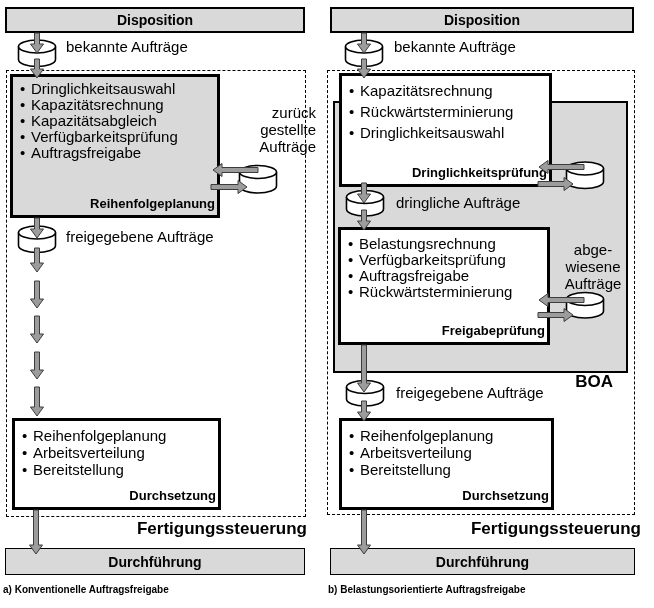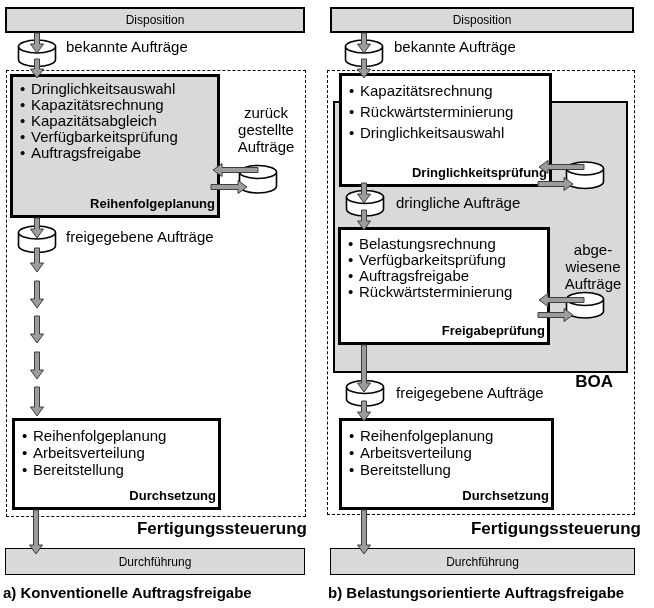--- a/index.html
+++ b/index.html
@@ -3,34 +3,34 @@
 <meta charset="utf-8">
 <style>
   html,body{margin:0;padding:0;background:#fff;}
   .canvas{position:relative;width:654px;height:608px;background:#fff;
           font-family:"Liberation Sans","DejaVu Sans",sans-serif;color:#000;overflow:hidden;}
   .panel{position:absolute;top:0;height:608px;}
   .panel-a{left:0;width:325px;}
   .panel-b{left:325px;width:329px;}
   .abs{position:absolute;box-sizing:border-box;}
   .hdr{background:#d9d9d9;border:2px solid #000;display:flex;align-items:center;justify-content:center;
-       font-weight:normal;font-size:12px;}
+       font-weight:bold;font-size:14px;}
   .dashedbox{border:1.5px dashed #000;background:transparent;}
   .grayfill{background:#d9d9d9;border:2px solid #000;}
   .taskbox{border:3px solid #000;}
   .taskbox.gray{background:#d9d9d9;}
   .taskbox.white{background:#fff;}
   ul.tasks{list-style:none;margin:0;padding:4px 2px 0 7px;font-size:15px;}
   ul.tasks li{display:flex;}
   ul.tasks .blt{width:11px;flex:0 0 11px;}
   .boxlabel{position:absolute;right:2px;bottom:4px;font-weight:bold;font-size:13px;white-space:nowrap;}
   .cyl-label{position:absolute;font-size:15px;white-space:nowrap;line-height:16px;}
   .side-label{position:absolute;font-size:15px;line-height:17px;text-align:center;}
   .control-label{position:absolute;font-weight:bold;font-size:17px;text-align:right;white-space:nowrap;}
-  .caption{position:absolute;font-weight:bold;font-size:15px;white-space:nowrap;}
+  .caption{position:absolute;font-weight:bold;font-size:10px;white-space:nowrap;}
   .boa{position:absolute;font-weight:bold;font-size:17px;text-align:right;margin-top:24px;}
   svg.overlay{position:absolute;left:0;top:0;pointer-events:none;}
   svg.cyl{position:absolute;}
   .arrow{fill:#9c9c9c;stroke:#3c3c3c;stroke-width:1;}
 </style>
 </head>
 <body>
 
 <div class="canvas">
 
@@ -93,21 +93,21 @@
     <svg class="cyl" style="left:238px;top:163px;" width="41" height="33">
       <path d="M1.5,9 V23 a18.5,7 0 0 0 37,0 V9" fill="#fff" stroke="#000" stroke-width="1.6"></path>
       <ellipse cx="20" cy="9" rx="18.5" ry="6.5" fill="#fff" stroke="#000" stroke-width="1.6"></ellipse>
     </svg>
     <svg class="cyl" style="left:17px;top:224px;" width="41" height="31">
       <path d="M1.5,8.5 V21.5 a18.5,7 0 0 0 37,0 V8.5" fill="#fff" stroke="#000" stroke-width="1.6"></path>
       <ellipse cx="20" cy="8.5" rx="18.5" ry="6.5" fill="#fff" stroke="#000" stroke-width="1.6"></ellipse>
     </svg>
 
     <div class="cyl-label" style="left:66px;top:39px;">bekannte Aufträge</div>
-    <div class="side-label" style="left:232px;top:104px;width:68px;">zurück gestellte Aufträge</div>
+    <div class="side-label" style="left:248px;top:104px;width:68px;text-align:right;">zurück gestellte Aufträge</div>
     <div class="cyl-label" style="left:66px;top:229px;">freigegebene Aufträge</div>
     <div class="control-label" style="left:90px;top:519px;width:217px;">Fertigungssteuerung</div>
 
     <div class="abs hdr" style="left:5px;top:548px;width:300px;height:27px;border-width:1.5px;">
       <span>Durchführung</span>
     </div>
 
     <div class="caption" style="left:3px;top:584px;">a) Konventionelle Auftragsfreigabe</div>
   </div>
 

